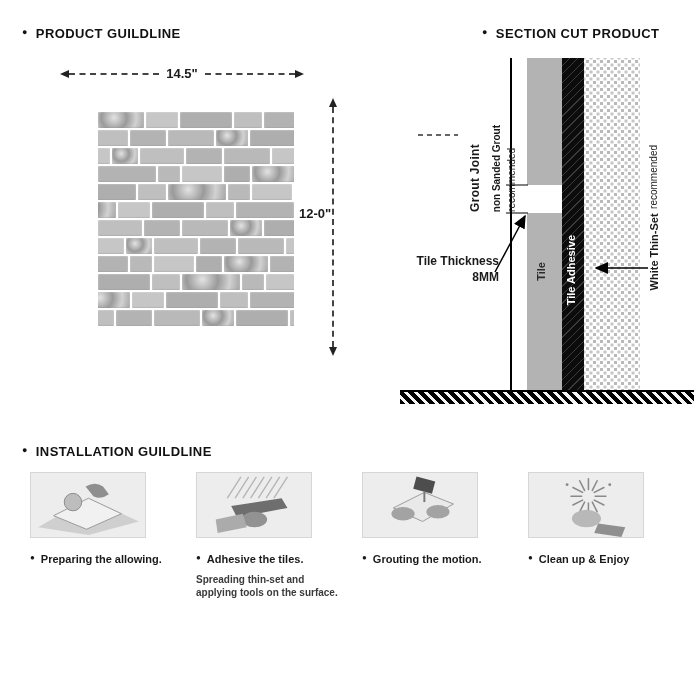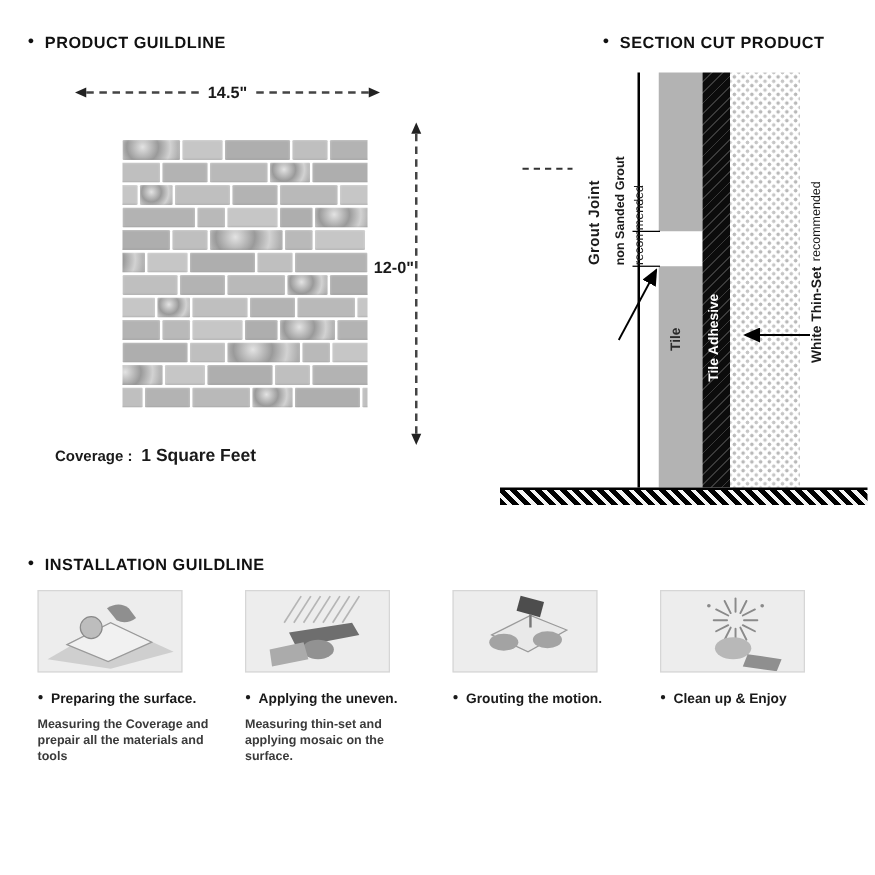--- a/index.html
+++ b/index.html
@@ -172,24 +172,20 @@
       </div>
     </div>
 
   <div class="abs" id="v-arrow">
     <div class="tri tri-up"></div>
     <div class="dash-v"></div>
     <div class="tri tri-down"></div>
   </div>
   <div class="abs" id="v-dim-label">12-0"</div>
 
-  <div class="abs" id="coverage">
-    <span class="cov-label">Coverage :</span>
-    <span class="cov-value">1 Square Feet</span>
-  </div>
 
   <div class="abs heading" style="left:482px;top:26px">
     <span class="bullet">●</span>
     <span>SECTION CUT PRODUCT</span>
   </div>
 
   <div class="abs" id="face-line"></div>
   <div class="abs" id="tile-bar-top"></div>
   <div class="abs" id="tile-bar-bottom"></div>
   <div class="abs" id="adhesive-bar"></div>
@@ -211,42 +207,45 @@
 
   <div class="vlabel" id="lbl-grout">Grout Joint</div>
   <div class="vlabel" id="lbl-nonsanded">non Sanded Grout</div>
   <div class="vlabel" id="lbl-recommended">recommended</div>
   <div class="vlabel" id="lbl-tile">Tile</div>
   <div class="vlabel" id="lbl-adhesive">Tile Adhesive</div>
   <div class="vlabel" id="lbl-thinset">
     <span class="ts-bold">White Thin-Set</span>
     <span class="ts-note">recommended</span>
   </div>
+  <div class="abs" id="lbl-thickness">
+    <div>Tile Thickness</div>
+    <div>8MM</div>
+  </div>
 
   <div class="abs heading" style="left:22px;top:444px">
     <span class="bullet">●</span>
     <span>INSTALLATION GUILDLINE</span>
   </div>
 
   <div class="abs" id="steps">
 
     <div class="step">
       <div class="iconbox">
         <svg viewBox="0 0 115 66" width="114" height="64">
           <polygon points="6,56 58,26 110,50 58,64" fill="#cfcfcf"></polygon>
           <polygon points="22,44 58,26 92,42 56,58" fill="#f1f1f1" stroke="#9a9a9a" stroke-width="1"></polygon>
           <circle cx="42" cy="30" r="9" fill="#bdbdbd" stroke="#8a8a8a"></circle>
           <path d="M55 14 q10 -6 18 0 l6 8 q-8 6 -16 2 z" fill="#8f8f8f"></path>
         </svg>
       </div>
       <div class="step-title">
         <span class="bullet">●</span>
-        <span>Preparing the surface.</span>
-      </div>
-      <div class="step-desc">Measuring the Coverage and prepair all the materials and tools</div>
+        <span>Preparing the allowing.</span>
+      </div>
     </div>
 
     <div class="step">
       <div class="iconbox">
         <svg viewBox="0 0 115 66" width="114" height="64">
           <g stroke="#b5b5b5" stroke-width="1.4">
             <line x1="44" y1="4" x2="30" y2="26"></line>
               <line x1="52" y1="4" x2="38" y2="26"></line>
             <line x1="60" y1="4" x2="46" y2="26"></line>
               <line x1="68" y1="4" x2="54" y2="26"></line>
@@ -254,23 +253,23 @@
               <line x1="84" y1="4" x2="70" y2="26"></line>
             <line x1="92" y1="4" x2="78" y2="26"></line>
           </g>
           <polygon points="34,34 86,26 92,36 40,46" fill="#6e6e6e"></polygon>
           <ellipse cx="58" cy="48" rx="13" ry="8" fill="#929292"></ellipse>
           <polygon points="18,48 46,42 50,56 20,62" fill="#ababab"></polygon>
         </svg>
       </div>
       <div class="step-title">
         <span class="bullet">●</span>
-        <span>Applying the uneven.</span>
-      </div>
-      <div class="step-desc">Measuring thin-set and applying mosaic on the surface.</div>
+        <span>Adhesive the tiles.</span>
+      </div>
+      <div class="step-desc">Spreading thin-set and applying tools on the surface.</div>
     </div>
 
     <div class="step">
       <div class="iconbox">
         <svg viewBox="0 0 115 66" width="114" height="64">
           <polygon points="30,36 62,20 92,32 60,50" fill="#e9e9e9" stroke="#9a9a9a"></polygon>
           <rect x="52" y="6" width="20" height="13" transform="rotate(15 62 12)" fill="#4d4d4d"></rect>
           <line x1="62" y1="19" x2="62" y2="30" stroke="#777" stroke-width="2"></line>
           <ellipse cx="40" cy="42" rx="12" ry="7" fill="#a3a3a3"></ellipse>
           <ellipse cx="76" cy="40" rx="12" ry="7" fill="#a3a3a3"></ellipse>

